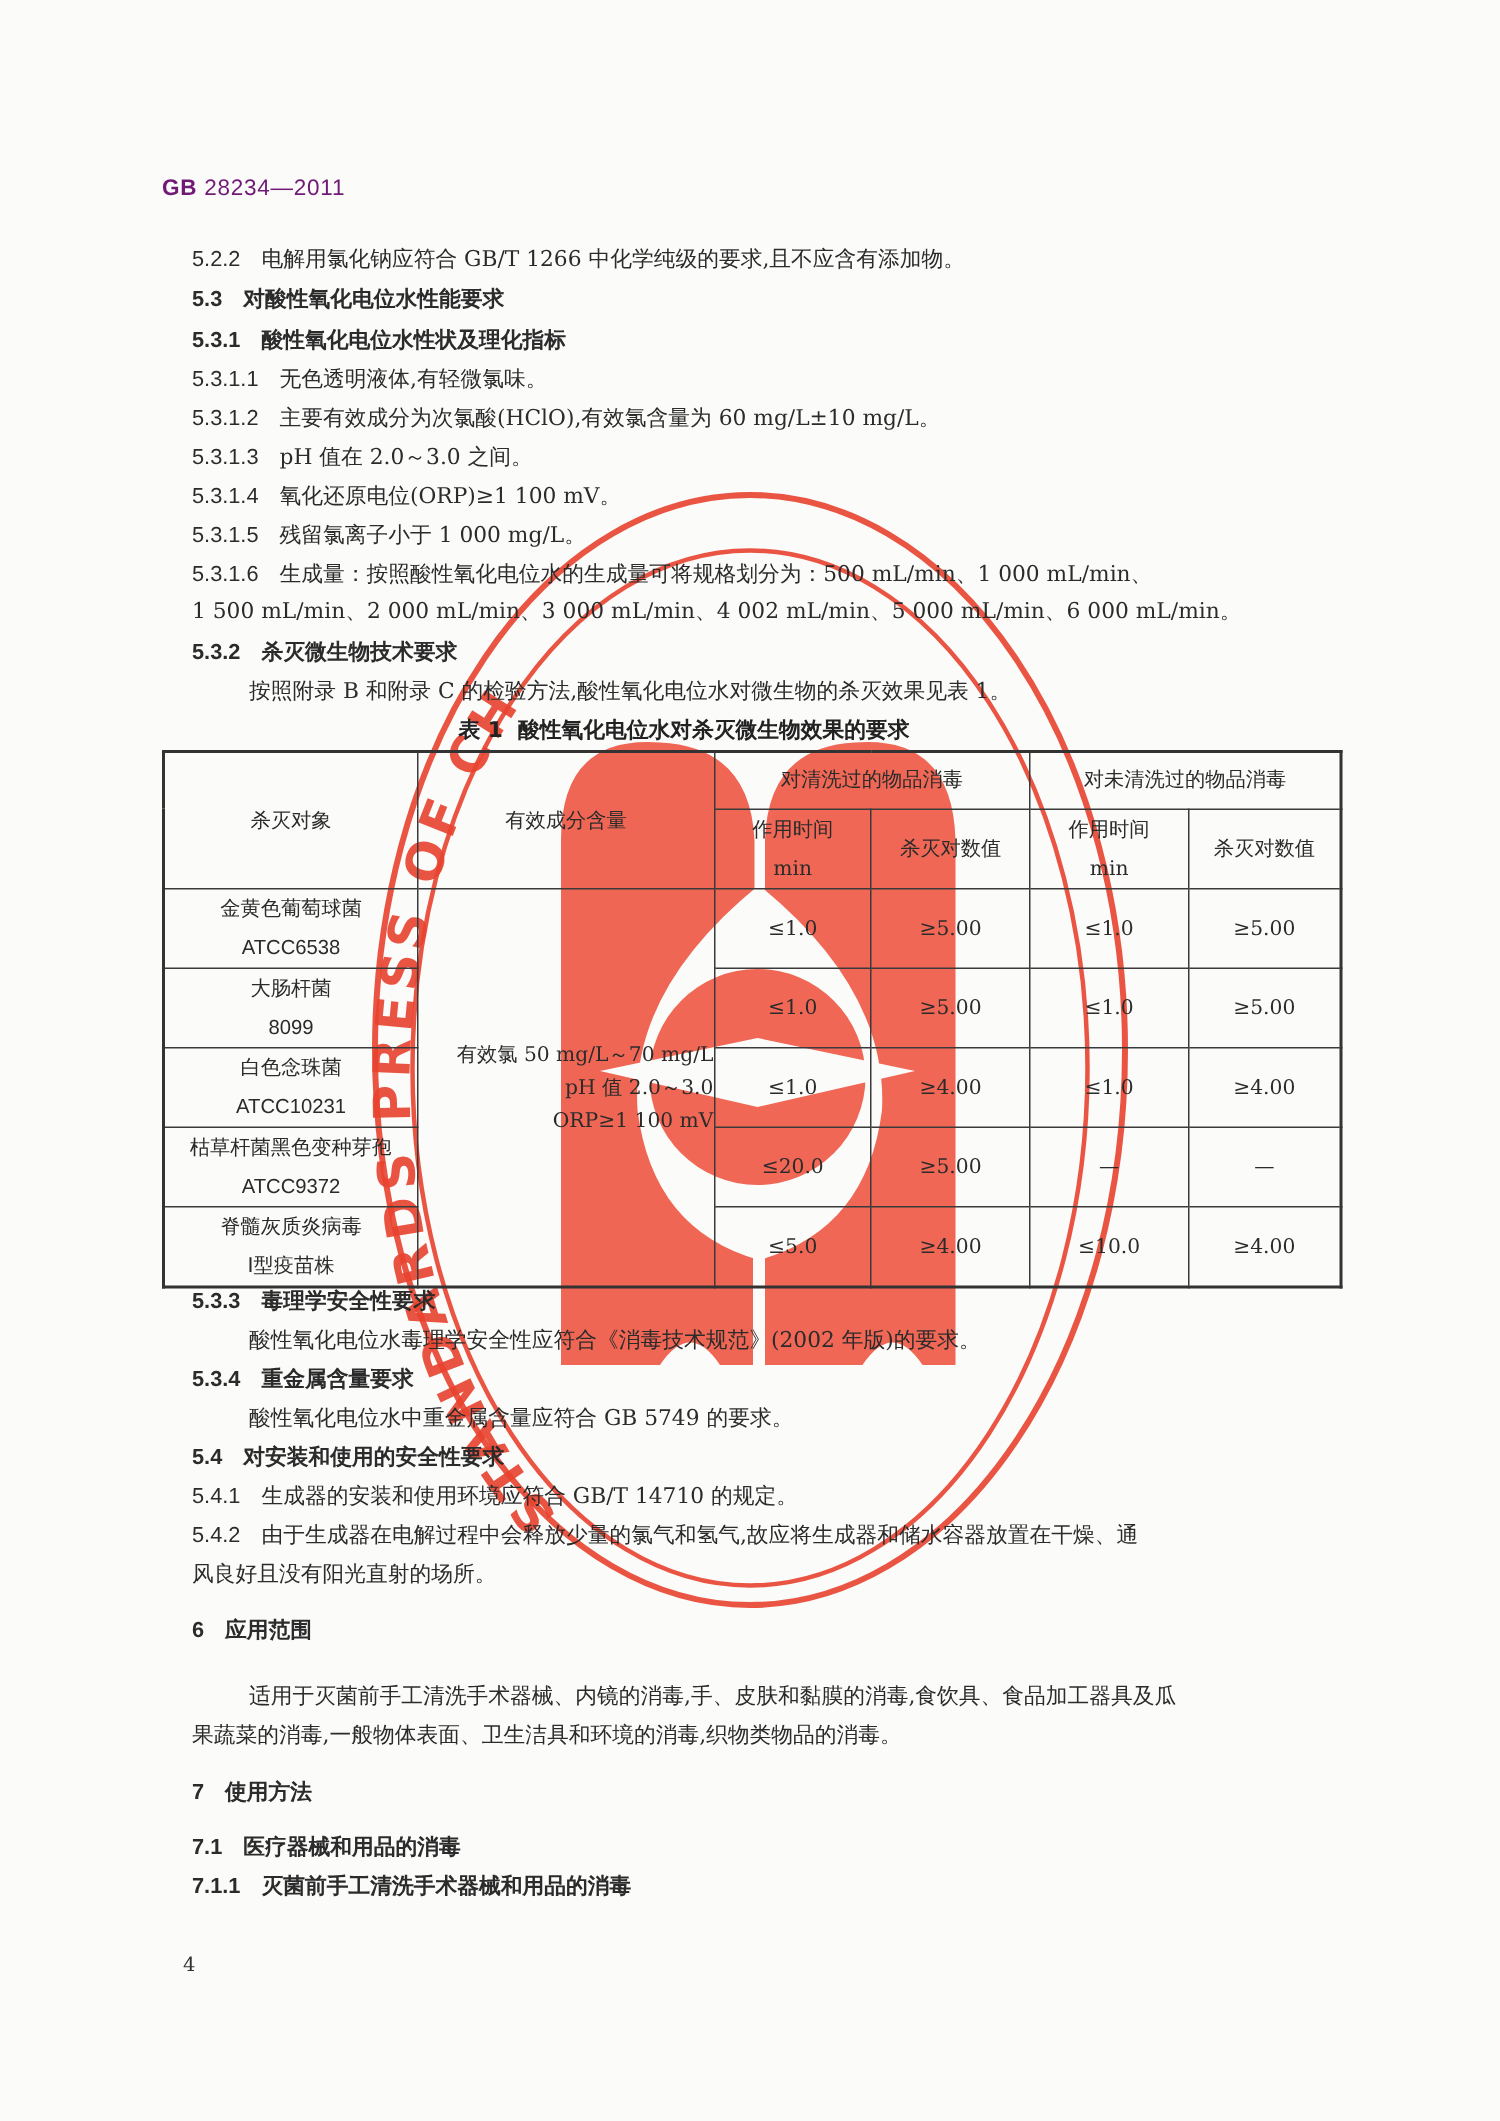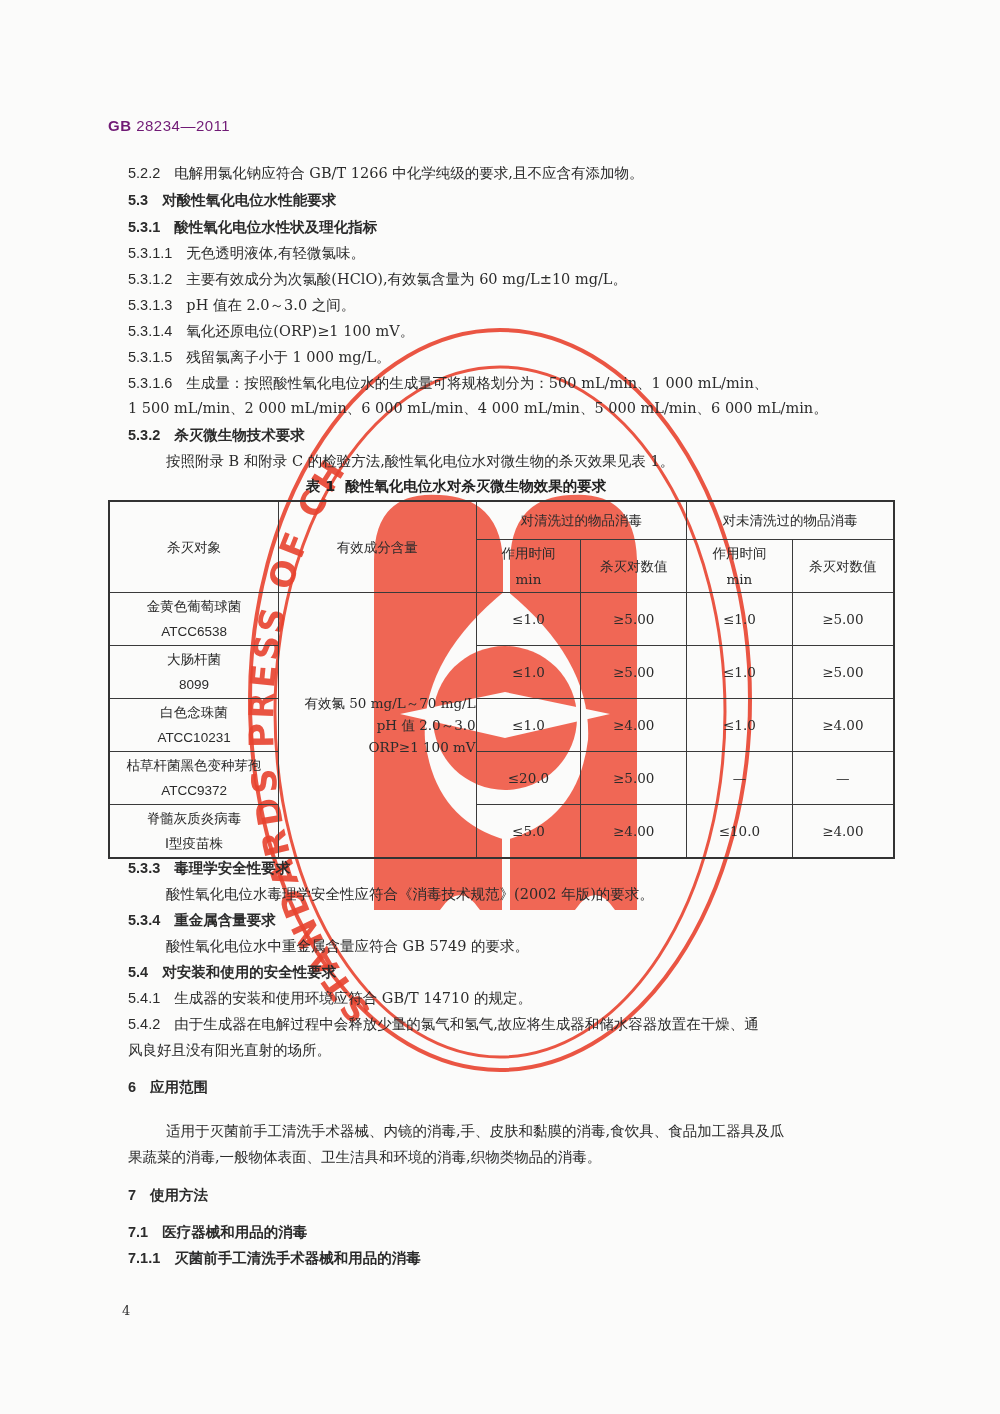--- a/index.html
+++ b/index.html
@@ -92,21 +92,21 @@
 
     <div class="line" style="top:163px"><span class="no">5.2.2</span><span>电解用氯化钠应符合 GB/T 1266 中化学纯级的要求,且不应含有添加物。</span></div>
     <div class="line bold" style="top:190px"><span class="no">5.3</span><span>对酸性氧化电位水性能要求</span></div>
     <div class="line bold" style="top:217px"><span class="no">5.3.1</span><span>酸性氧化电位水性状及理化指标</span></div>
     <div class="line" style="top:243px"><span class="no">5.3.1.1</span><span>无色透明液体,有轻微氯味。</span></div>
     <div class="line" style="top:269px"><span class="no">5.3.1.2</span><span>主要有效成分为次氯酸(HClO),有效氯含量为 60 mg/L±10 mg/L。</span></div>
     <div class="line" style="top:295px"><span class="no">5.3.1.3</span><span>pH 值在 2.0～3.0 之间。</span></div>
     <div class="line" style="top:321px"><span class="no">5.3.1.4</span><span>氧化还原电位(ORP)≥1 100 mV。</span></div>
     <div class="line" style="top:347px"><span class="no">5.3.1.5</span><span>残留氯离子小于 1 000 mg/L。</span></div>
     <div class="line" style="top:373px"><span class="no">5.3.1.6</span><span>生成量：按照酸性氧化电位水的生成量可将规格划分为：500 mL/min、1 000 mL/min、</span></div>
-    <div class="line" style="top:398px"><span>1 500 mL/min、2 000 mL/min、6 000 mL/min、4 000 mL/min、5 000 mL/min、6 000 mL/min。</span></div>
+    <div class="line" style="top:398px"><span>1 500 mL/min、2 000 mL/min、3 000 mL/min、4 002 mL/min、5 000 mL/min、6 000 mL/min。</span></div>
     <div class="line bold" style="top:425px"><span class="no">5.3.2</span><span>杀灭微生物技术要求</span></div>
     <div class="line indent" style="top:451px"><span>按照附录 B 和附录 C 的检验方法,酸性氧化电位水对微生物的杀灭效果见表 1。</span></div>
 
     <div class="caption">
       <span>表 1</span><span>酸性氧化电位水对杀灭微生物效果的要求</span>
     </div>
 
     <table class="t1">
       <colgroup>
         <col style="width:170px">

